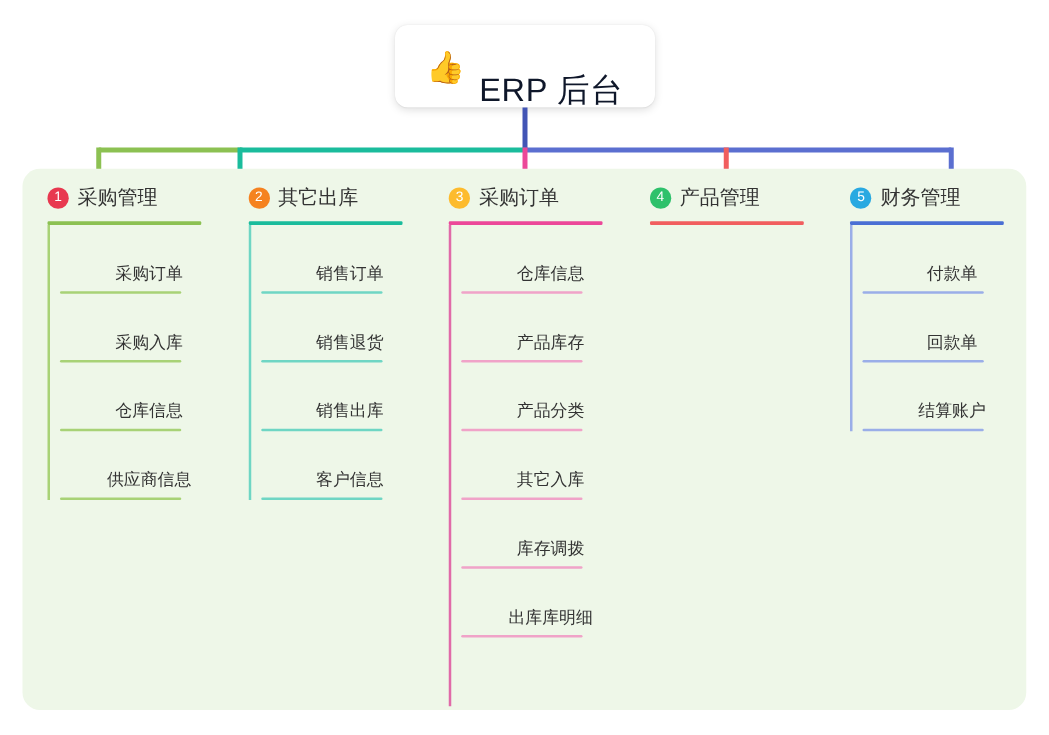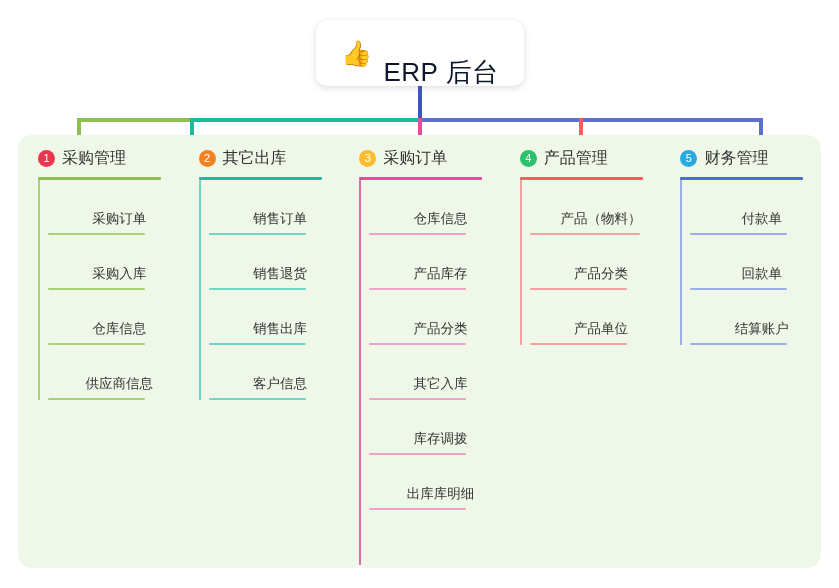--- a/index.html
+++ b/index.html
@@ -269,35 +269,20 @@
         </div>
       </div>
     </div>
 
     <div class="column">
       <div class="col-header">
         <span class="badge" style="background: rgb(46, 193, 107);">4</span>
         <span class="col-title">产品管理</span>
       </div>
       <div class="col-underline" style="background:#f15e5e"></div>
-      <div class="leaf-list">
-        <div class="trunk" style="background:#f5a0a0;height:165px"></div>
-        <div class="leaf">
-          <div class="leaf-label">产品（物料）</div>
-          <div class="leaf-underline" style="background:#f5a0a0;width:110px"></div>
-        </div>
-        <div class="leaf">
-          <div class="leaf-label">产品分类</div>
-          <div class="leaf-underline" style="background:#f5a0a0"></div>
-        </div>
-        <div class="leaf">
-          <div class="leaf-label">产品单位</div>
-          <div class="leaf-underline" style="background:#f5a0a0"></div>
-        </div>
-      </div>
     </div>
 
     <div class="column">
       <div class="col-header">
         <span class="badge" style="background: rgb(41, 169, 225);">5</span>
         <span class="col-title">财务管理</span>
       </div>
       <div class="col-underline" style="background:#4a6fd4"></div>
       <div class="leaf-list">
         <div class="trunk" style="background:#9aaee8;height:165px"></div>

